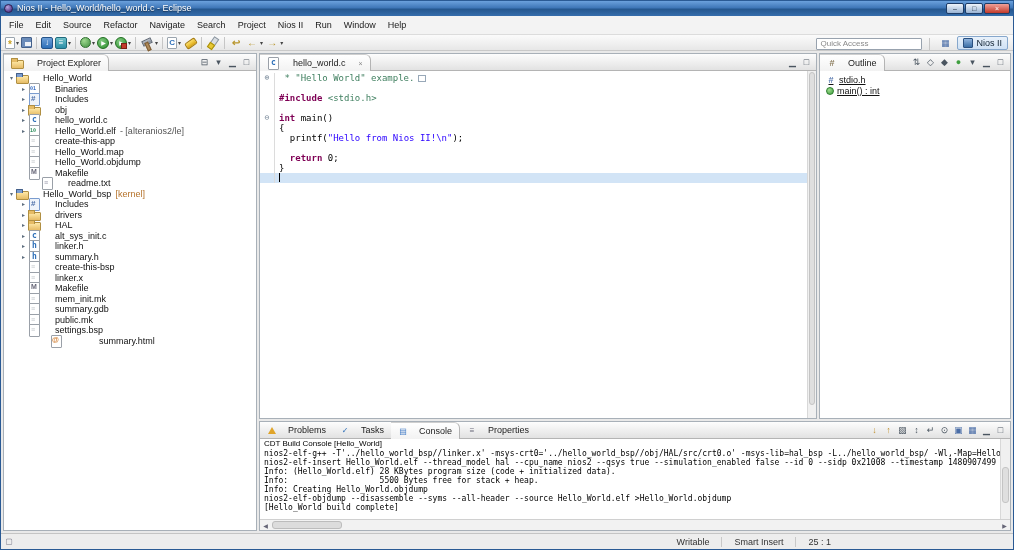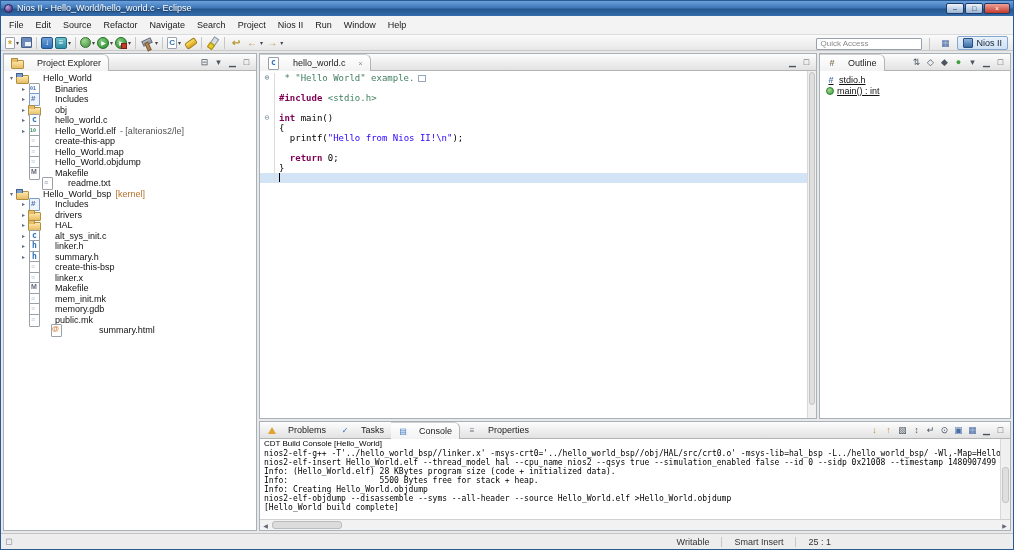--- a/index.html
+++ b/index.html
@@ -390,26 +390,31 @@
             <span class="tree-label">Makefile</span>
           </div>
           <div class="tree-row" style="padding-left: 15px;">
             <span class="tree-arrow"></span>
             <span class="fico fico-file"></span>
             <span class="tree-label">mem_init.mk</span>
           </div>
           <div class="tree-row" style="padding-left: 15px;">
             <span class="tree-arrow"></span>
             <span class="fico fico-file"></span>
-            <span class="tree-label">memory.gdb</span>
+            <span class="tree-label">summary.gdb</span>
           </div>
           <div class="tree-row" style="padding-left: 15px;">
             <span class="tree-arrow"></span>
             <span class="fico fico-file"></span>
             <span class="tree-label">public.mk</span>
+          </div>
+          <div class="tree-row" style="padding-left: 15px;">
+            <span class="tree-arrow"></span>
+            <span class="fico fico-file"></span>
+            <span class="tree-label">settings.bsp</span>
           </div>
           <div class="tree-row" style="padding-left: 15px; gap: 22px;">
             <span class="tree-arrow"></span>
             <span class="fico fico-html-file"></span>
             <span class="tree-label">summary.html</span>
           </div>
         </div>
     </div>
 
     <div class="center-col">

